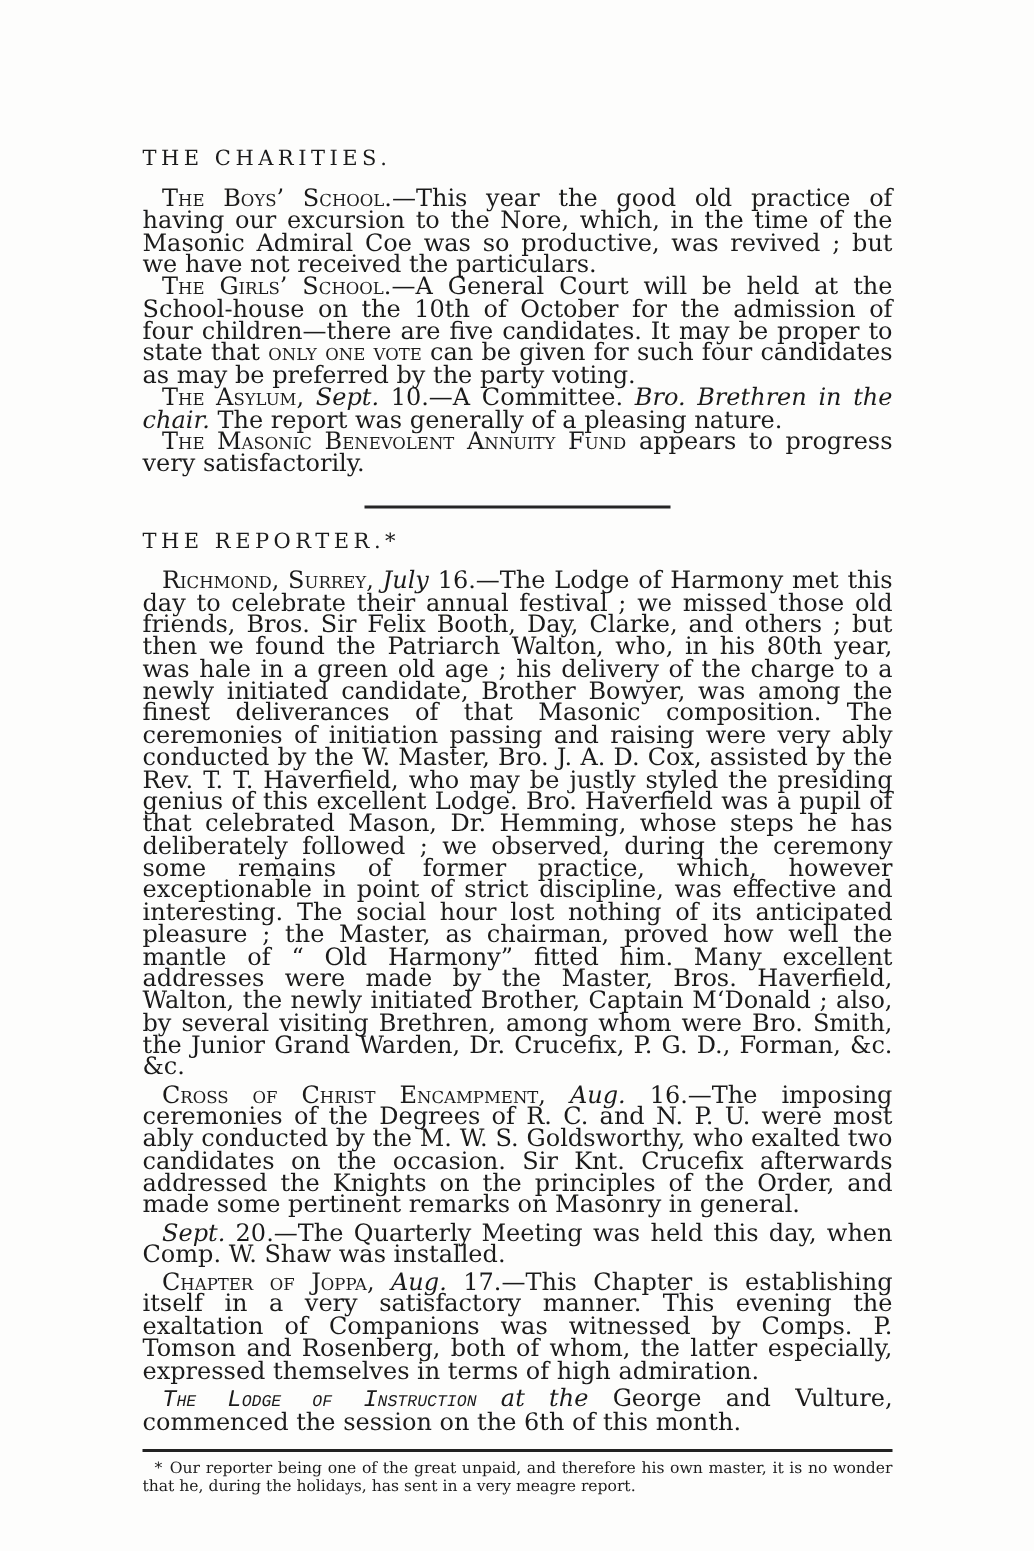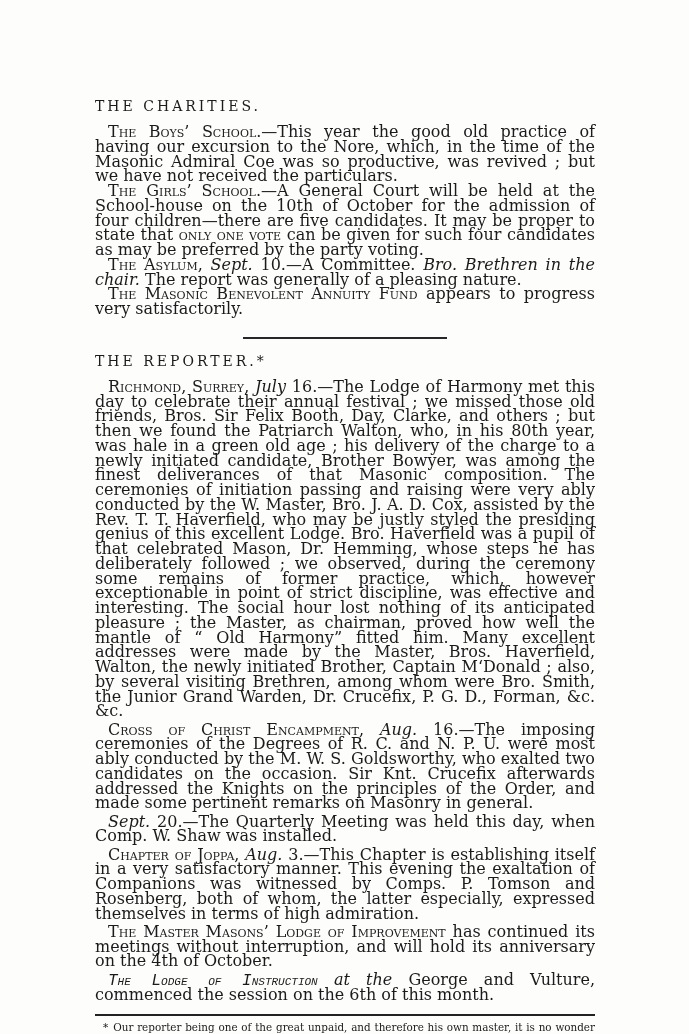--- a/index.html
+++ b/index.html
@@ -90,22 +90,21 @@
     </section>
 
     <div class="divider"></div>
 
     <section class="section reporter">
       <h2 class="section-heading">THE REPORTER.*</h2>
       <div class="paragraphs reporter-paras">
           <p class="para"><span class="seg-sc">Richmond, Surrey,</span><span class="seg-it"> July</span><span class="seg-n"> 16.—The Lodge of Harmony met this day to celebrate their annual festival ; we missed those old friends, Bros. Sir Felix Booth, Day, Clarke, and others ; but then we found the Patriarch Walton, who, in his 80th year, was hale in a green old age ; his delivery of the charge to a newly initiated candidate, Brother Bowyer, was among the finest deliverances of that Masonic composition. The ceremonies of initiation passing and raising were very ably conducted by the W. Master, Bro. J. A. D. Cox, assisted by the Rev. T. T. Haverfield, who may be justly styled the presiding genius of this excellent Lodge. Bro. Haverfield was a pupil of that celebrated Mason, Dr. Hemming, whose steps he has deliberately followed ; we observed, during the ceremony some remains of former practice, which, however exceptionable in point of strict discipline, was effective and interesting. The social hour lost nothing of its anticipated pleasure ; the Master, as chairman, proved how well the mantle of “ Old Harmony” fitted him. Many excellent addresses were made by the Master, Bros. Haverfield, Walton, the newly initiated Brother, Captain M‘Donald ; also, by several visiting Brethren, among whom were Bro. Smith, the Junior Grand Warden, Dr. Crucefix, P. G. D., Forman, &amp;c. &amp;c.</span></p>
           <p class="para"><span class="seg-sc">Cross of Christ Encampment,</span><span class="seg-it"> Aug.</span><span class="seg-n"> 16.—The imposing ceremonies of the Degrees of R. C. and N. P. U. were most ably conducted by the M. W. S. Goldsworthy, who exalted two candidates on the occasion. Sir Knt. Crucefix afterwards addressed the Knights on the principles of the Order, and made some pertinent remarks on Masonry in general.</span></p>
           <p class="para"><span class="seg-it">Sept.</span><span class="seg-n"> 20.—The Quarterly Meeting was held this day, when Comp. W. Shaw was installed.</span></p>
-          <p class="para"><span class="seg-sc">Chapter of Joppa,</span><span class="seg-it"> Aug.</span><span class="seg-n"> 3.—This Chapter is establishing itself in a very satisfactory manner. This evening the exaltation of Companions was witnessed by Comps. P. Tomson and Rosenberg, both of whom, the latter especially, expressed themselves in terms of high admiration.</span></p>
-          <p class="para"><span class="seg-sc">The Master Masons’ Lodge of Improvement</span><span class="seg-n"> has continued its meetings without interruption, and will hold its anniversary on the 4th of October.</span></p>
+          <p class="para"><span class="seg-sc">Chapter of Joppa,</span><span class="seg-it"> Aug.</span><span class="seg-n"> 17.—This Chapter is establishing itself in a very satisfactory manner. This evening the exaltation of Companions was witnessed by Comps. P. Tomson and Rosenberg, both of whom, the latter especially, expressed themselves in terms of high admiration.</span></p>
           <p class="para"><span class="seg-scit">The Lodge of Instruction</span><span class="seg-it"> at the </span><span class="seg-n">George and Vulture, commenced the session on the 6th of this month.</span></p>
         </div>
     </section>
 
     <footer class="footnote">
       <div class="footnote-rule"></div>
       <p class="footnote-text"><span class="footnote-marker">*</span><span>Our reporter being one of the great unpaid, and therefore his own master, it is no wonder that he, during the holidays, has sent in a very meagre report.</span></p>
     </footer>
 
   </div>

